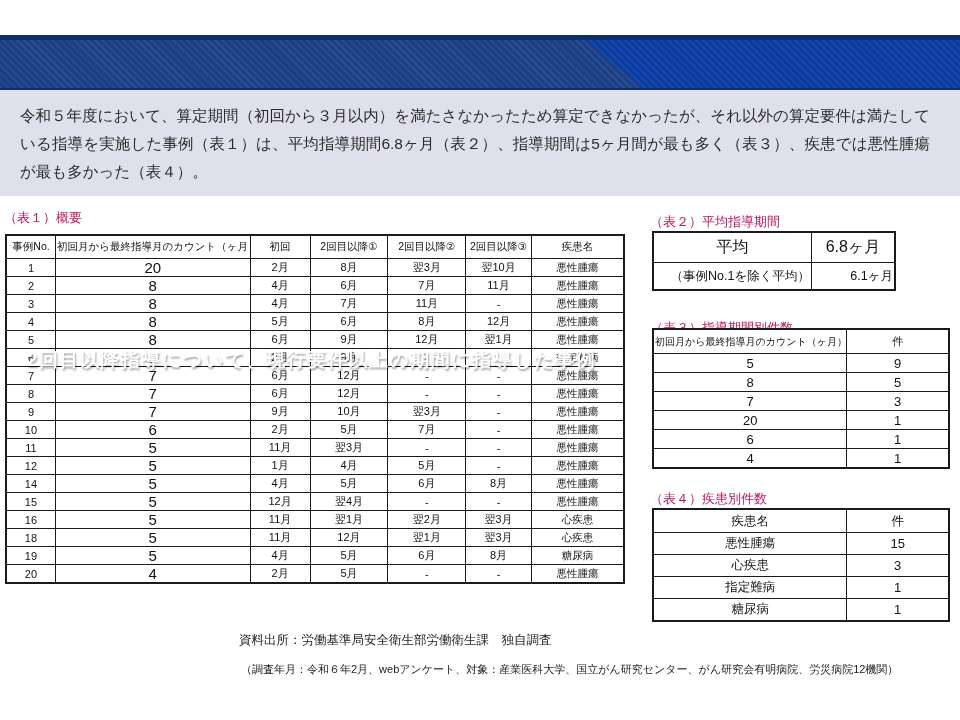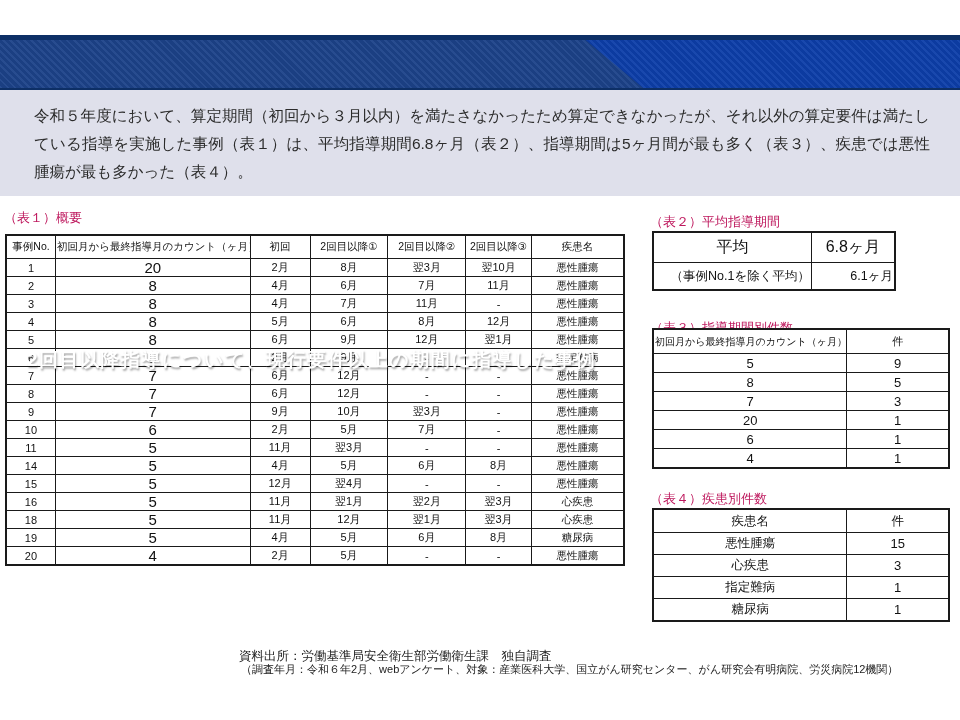--- a/index.html
+++ b/index.html
@@ -33,21 +33,21 @@
     position:absolute; left:27px; top:50%; transform:translateY(-50%);
     z-index:3; color:#ffffff; font-size:19px; font-weight:bold;
     letter-spacing:1.5px; white-space:nowrap;
     text-shadow:1px 2px 2px rgba(0,0,0,0.35);
   }
 
   
   .intro {
     position:absolute; left:0; top:90px; width:960px; height:106px;
     box-sizing:border-box; background:#dfe0eb;
-    padding:12px 30px 0 34px;
+    padding:12px 30px 0 20px;
     font-size:15.5px; line-height:1.82; color:#2b2b2b;
     text-align:justify;
   }
 
   
   .caption { position:absolute; font-size:13px; color:#be185d; white-space:nowrap; }
   #cap1 { left:4px;   top:209px; }
   #cap2 { left:650px; top:213px; }
   #cap3 { left:650px; top:310px;margin-top:9px; }
   #cap4 { left:650px; top:490px; }
@@ -81,21 +81,21 @@
   #table3 th:last-child { font-size:11px; }
   #table3 td { height:18px; font-size:13px; }
 
   
   #table4 { left:652px; top:508px; width:298px; }
   #table4 th { height:22px; font-size:12.5px; }
   #table4 td { height:21px; font-size:12.5px; }
   #table4 td.col1 { font-size:13px; }
 
   
-  .footer-line1 { position:absolute; left:239px; top:648px; font-size:12.5px; color:#222; white-space:nowrap;text-align:center; }
+  .footer-line1 { position:absolute; left:239px; top:632px; font-size:12.5px; color:#222; white-space:nowrap;text-align:center; }
   .footer-line2 { position:absolute; left:241px; top:662px; font-size:11px;  color:#222; white-space:nowrap; }
 </style>
 </head>
 <body>
 
 <div class="header-bar">
   <div class="bright"></div>
   <div class="hatch"></div>
 </div>
 <div class="header-title">2回目以降指導について、現行要件以上の期間に指導した事例</div>
@@ -218,20 +218,29 @@
       <tr>
         <td class="col0">11</td>
         <td class="col1">5</td>
         <td class="col2">11月</td>
         <td class="col3">翌3月</td>
         <td class="col4">-</td>
         <td class="col5">-</td>
         <td class="col6">悪性腫瘍</td>
       </tr>
       <tr>
+        <td class="col0">12</td>
+        <td class="col1">5</td>
+        <td class="col2">1月</td>
+        <td class="col3">4月</td>
+        <td class="col4">5月</td>
+        <td class="col5">-</td>
+        <td class="col6">悪性腫瘍</td>
+      </tr>
+      <tr>
         <td class="col0">14</td>
         <td class="col1">5</td>
         <td class="col2">4月</td>
         <td class="col3">5月</td>
         <td class="col4">6月</td>
         <td class="col5">8月</td>
         <td class="col6">悪性腫瘍</td>
       </tr>
       <tr>
         <td class="col0">15</td>

